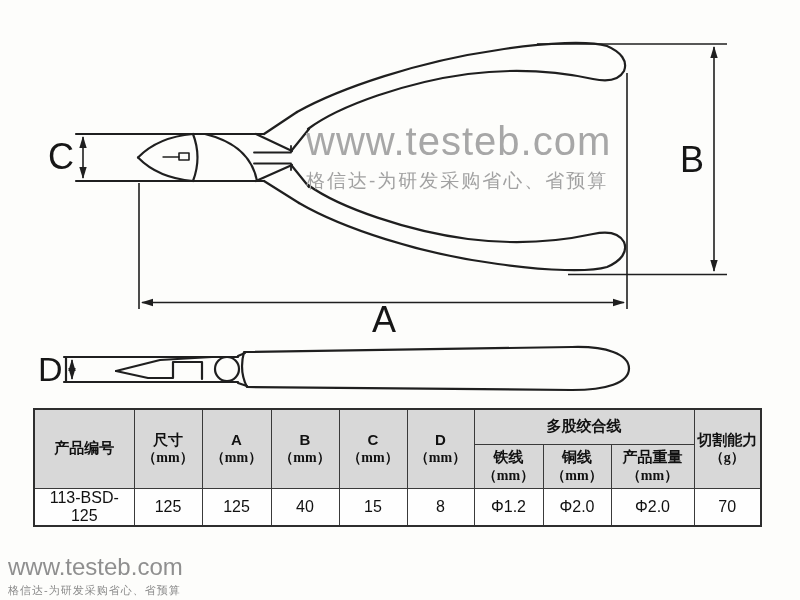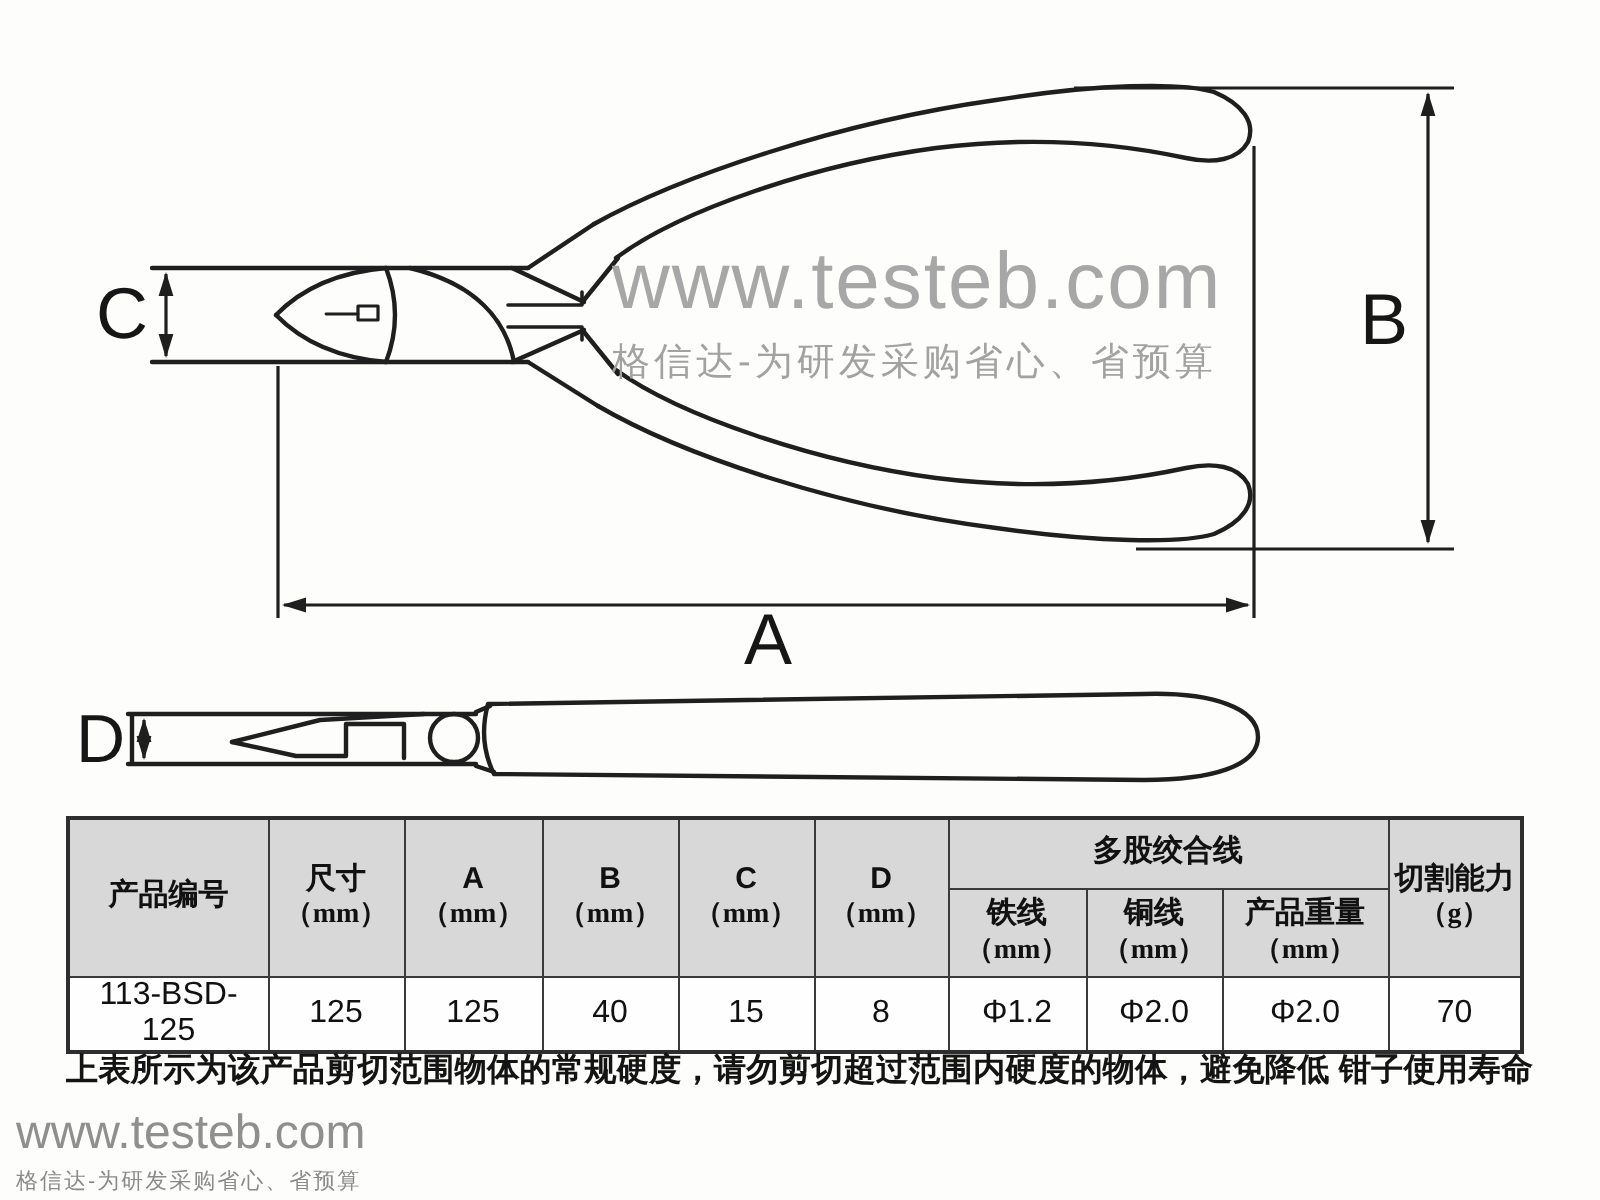--- a/index.html
+++ b/index.html
@@ -186,20 +186,19 @@
       <td>15</td>
       <td>8</td>
       <td>Φ1.2</td>
       <td>Φ2.0</td>
       <td>Φ2.0</td>
       <td>70</td>
     </tr>
   </tbody>
     </table>
 
-  <div class="note">上表所示为该产品剪切范围物体的常规硬度，请勿剪切超过范围内硬度的物体，避免降低 钳子使用寿命</div>
 
   <div class="wm-footer">
     <div class="site">www.testeb.com</div>
     <div class="slogan">格信达-为研发采购省心、省预算</div>
   </div>
 
 </div>
 
 </body></html>

